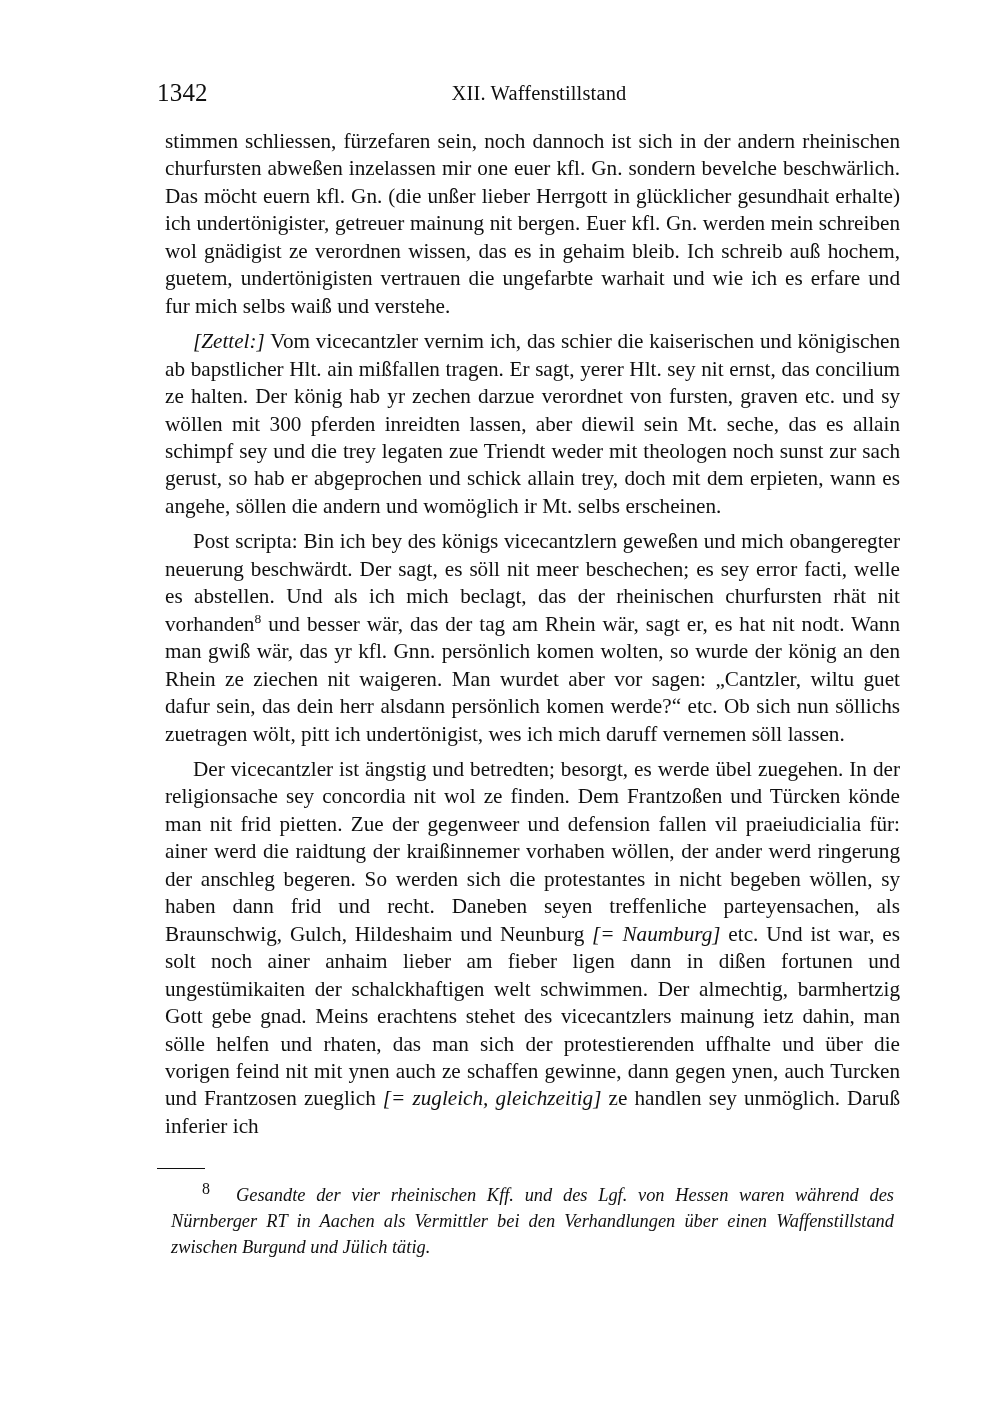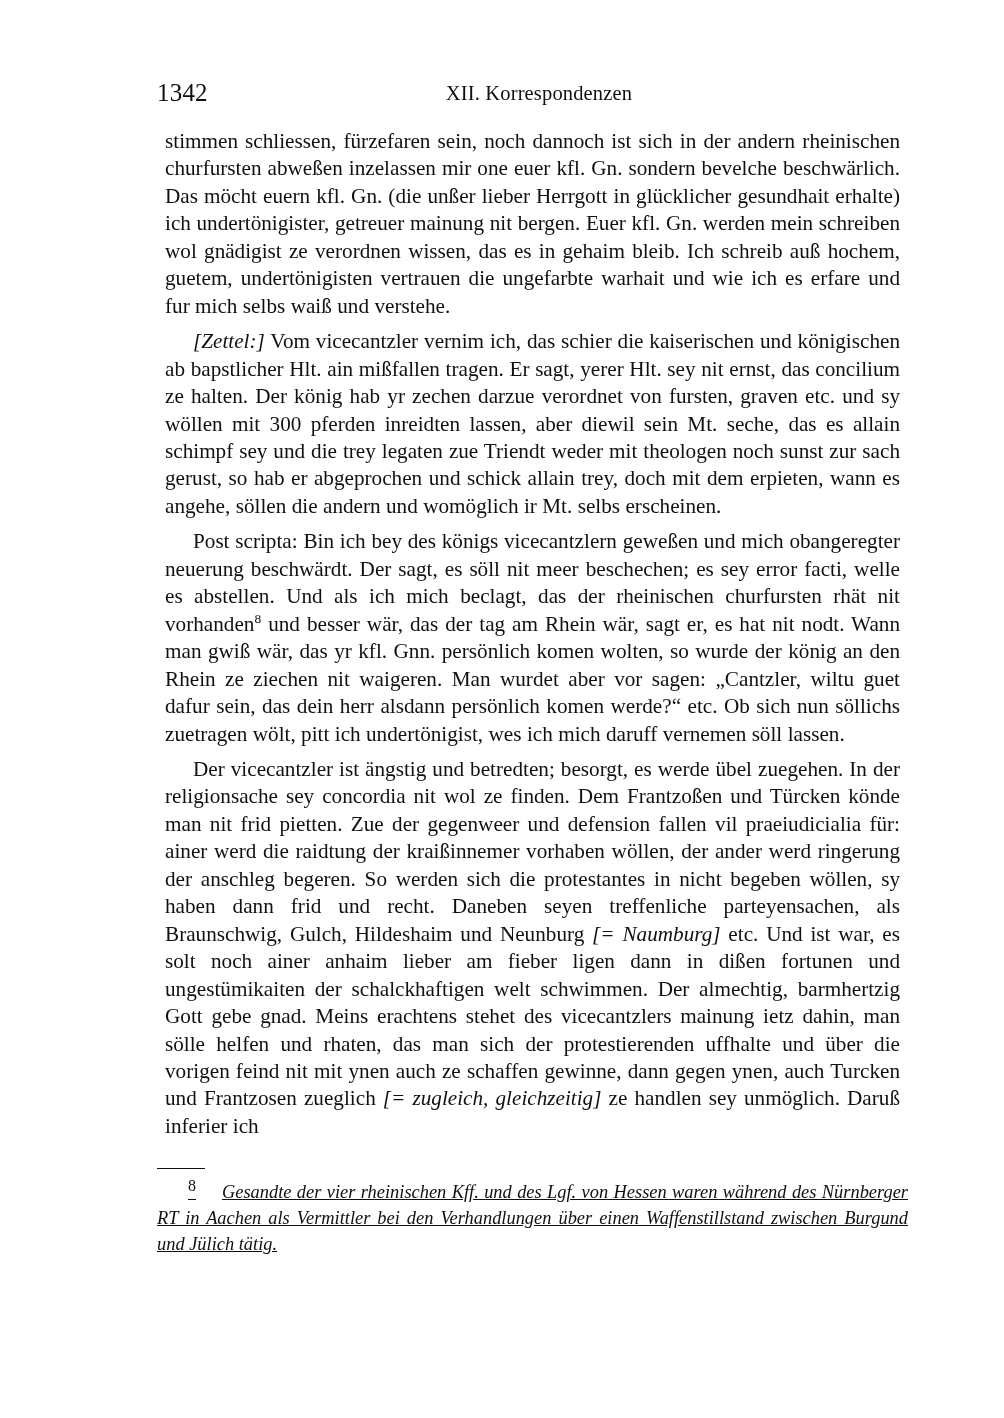--- a/index.html
+++ b/index.html
@@ -100,22 +100,21 @@
     height: 1.4px;
     background: #101010;
     margin: 0 0 11px 0;
   }
   .fn {
     font-size: 18.4px;
     line-height: 25.6px;
     font-style: italic;
     text-align: justify;
     text-justify: inter-word;
-    margin: 0;
-    text-decoration: underline;
+    margin: 14px;
   }
   .fn-num {
     font-style: normal;
     font-size: 16px;
     vertical-align: super;
     line-height: 0;
   }
   .fn-lead {
     display: inline-block;
     width: 31px;
@@ -131,21 +130,21 @@
   }
   .fn.nostretch::after { display: none; }
 </style>
 </head>
 <body>
 
 <div class="page">
 
   <div class="running-head">
     <span class="folio">1342</span>
-    <span class="head-title">XII. Korrespondenzen</span>
+    <span class="head-title">XII. Waffenstillstand</span>
   </div>
 
   <div class="textblock">
 
     <p class="para nostretch"><span>stimmen schliessen, fürzefaren sein, noch dannoch ist sich in der andern rheinischen churfursten abweßen inzelassen mir one euer kfl. Gn. sondern bevelche beschwärlich. Das möcht euern kfl. Gn. (die unßer lieber Herrgott in glücklicher gesundhait erhalte) ich undertönigister, getreuer mainung nit bergen. Euer kfl. Gn. werden mein schreiben wol gnädigist ze verordnen wissen, das es in gehaim bleib. Ich schreib auß hochem, guetem, undertönigisten vertrauen die ungefarbte warhait und wie ich es erfare und fur mich selbs waiß und verstehe.</span></p>
 
     <p class="para indent nostretch"><i>[Zettel:]</i><span> Vom vicecantzler vernim ich, das schier die kaiserischen und königischen ab bapstlicher Hlt. ain mißfallen tragen. Er sagt, yerer Hlt. sey nit ernst, das concilium ze halten. Der könig hab yr zechen darzue verordnet von fursten, graven etc. und sy wöllen mit 300 pferden inreidten lassen, aber diewil sein Mt. seche, das es allain schimpf sey und die trey legaten zue Triendt weder mit theologen noch sunst zur sach gerust, so hab er abgeprochen und schick allain trey, doch mit dem erpieten, wann es angehe, söllen die andern und womöglich ir Mt. selbs erscheinen.</span></p>
 
     <p class="para indent nostretch"><span>Post scripta: Bin ich bey des königs vicecantzlern geweßen und mich obangeregter neuerung beschwärdt. Der sagt, es söll nit meer beschechen; es sey error facti, welle es abstellen. Und als ich mich beclagt, das der rheinischen churfursten rhät nit vorhanden</span><sup class="fn-ref">8</sup><span> und besser wär, das der tag am Rhein wär, sagt er, es hat nit nodt. Wann man gwiß wär, das yr kfl. Gnn. persönlich komen wolten, so wurde der könig an den Rhein ze ziechen nit waigeren. Man wurdet aber vor sagen: „Cantzler, wiltu guet dafur sein, das dein herr alsdann persönlich komen werde?“ etc. Ob sich nun söllichs zuetragen wölt, pitt ich undertönigist, wes ich mich daruff vernemen söll lassen.</span></p>
 

